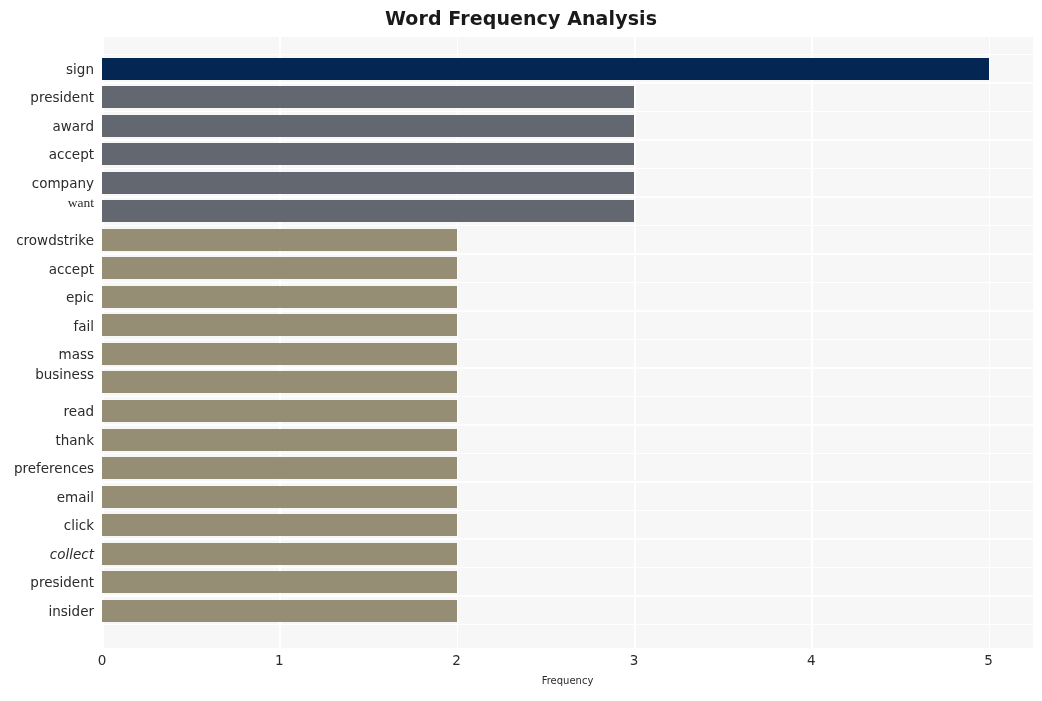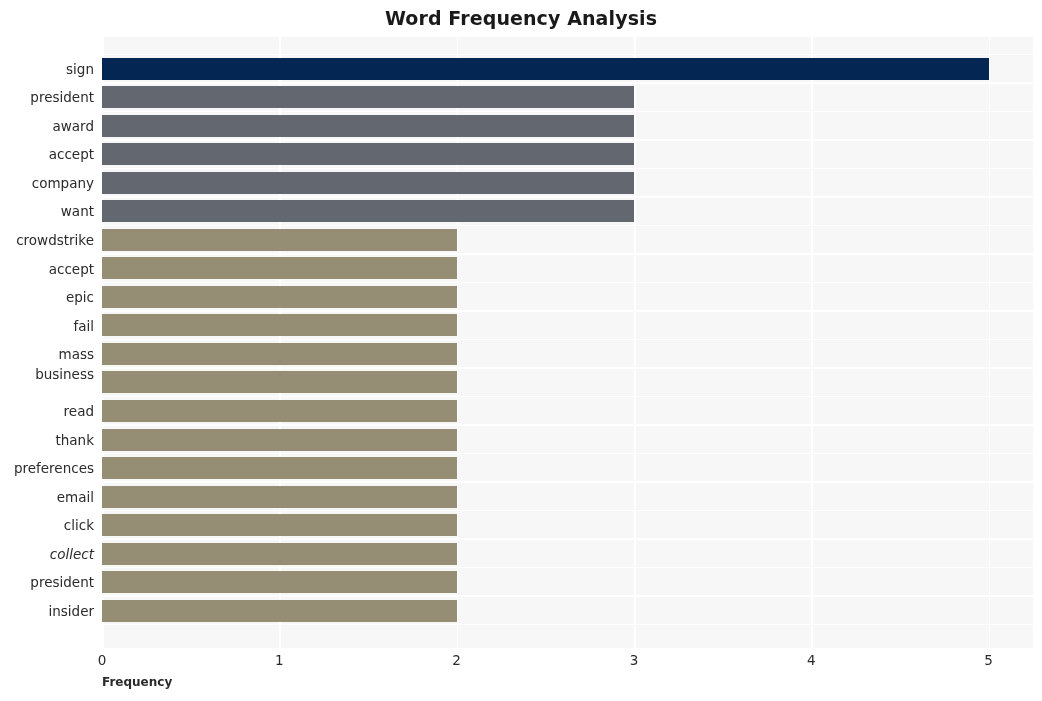--- a/index.html
+++ b/index.html
@@ -121,24 +121,24 @@
     font-size: 13.5px;
     color: #2b2b2b;
     white-space: nowrap;
   }
 
   #x-axis-title {
     position: absolute;
     left: 102px;
     top: 675px;
     width: 931px;
-    font-size: 12px;
+    text-align: center;
+    font-size: 10px;
     color: #2b2b2b;
     white-space: nowrap;
-    font-weight: bold;
   }
 </style>
 </head>
 <body>
 
 <div id="figure">
 
   <div id="chart-title">Word Frequency Analysis</div>
 
   <div id="plot-area">
@@ -234,21 +234,21 @@
         </div>
       </div>
   </div>
 
   <div id="y-axis-labels">
       <div class="y-tick-label" style="top: 24.9328px;">sign</div>
       <div class="y-tick-label" style="top: 53.4442px;">president</div>
       <div class="y-tick-label" style="top: 81.9557px;">award</div>
       <div class="y-tick-label" style="top: 110.467px;">accept</div>
       <div class="y-tick-label" style="top: 138.979px;">company</div>
-      <div class="y-tick-label" style="top: 167px;">want</div>
+      <div class="y-tick-label" style="top: 159px; font-family: Liberation Serif, serif;">want</div>
       <div class="y-tick-label" style="top: 196.001px;">crowdstrike</div>
       <div class="y-tick-label" style="top: 224.513px;">accept</div>
       <div class="y-tick-label" style="top: 253.024px;">epic</div>
       <div class="y-tick-label" style="top: 281.536px; padding-left: 14px;">fail</div>
       <div class="y-tick-label" style="top: 310.047px;">mass</div>
       <div class="y-tick-label" style="top: 330px;">business</div>
       <div class="y-tick-label" style="top: 367.07px;">read</div>
       <div class="y-tick-label" style="top: 395.581px;">thank</div>
       <div class="y-tick-label" style="top: 424.093px;">preferences</div>
       <div class="y-tick-label" style="top: 452.604px;">email</div>

